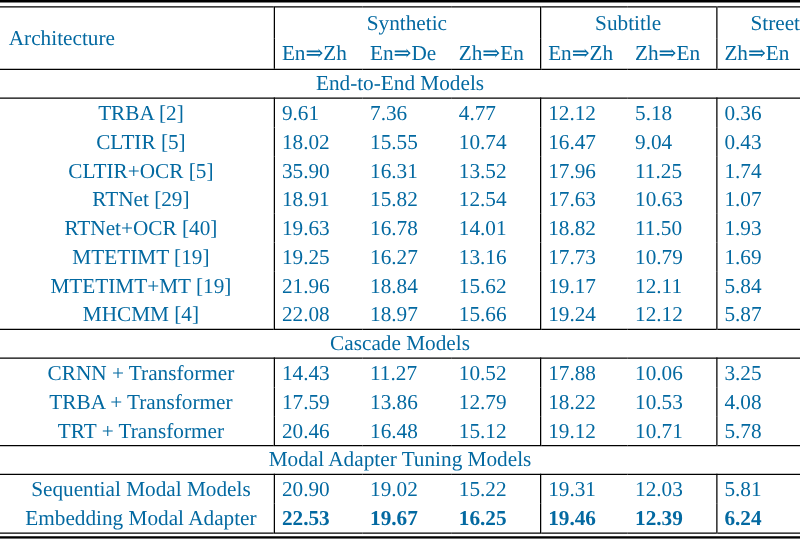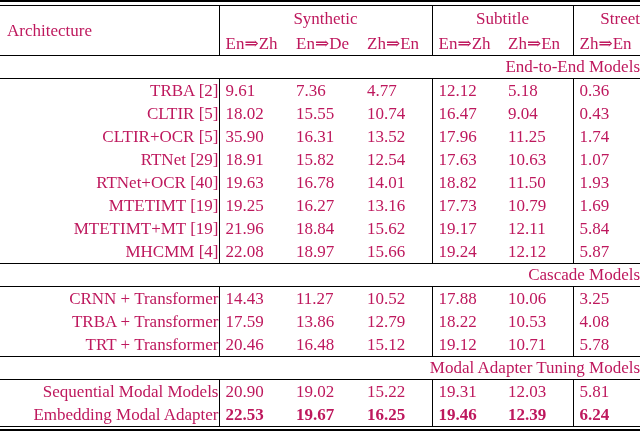--- a/index.html
+++ b/index.html
@@ -3,21 +3,21 @@
 <meta charset="utf-8">
 <style>
   html, body { margin: 0; padding: 0; background: #ffffff; }
   .wrap {
     width: 640px;
     box-sizing: border-box;
     border-top: 2px solid #000;
     border-bottom: 2.5px solid #000;
     padding: 3px 0 2px 0;
     font-family: "Liberation Serif", "DejaVu Serif", serif;
-    color: #be185d;
+    color: #0369a1;
     background: #fff;
   }
   table.results {
     width: 640px;
     border-collapse: collapse;
     table-layout: fixed;
     border-top: 1px solid #000;
     border-bottom: 1.5px solid #000;
   }
   td {
@@ -40,27 +40,27 @@
   .grp-left { text-align: right; padding-left: 5px; height: 25px; }
   .sub {
     text-align: left;
     padding-left: 6px;
     height: 24px;
     border-bottom: 1px solid #000;
     margin-top: 19px;
   }
   
   .section-row td {
-    text-align: right;
+    text-align: center;
     height: 22px;
     border-top: 1px solid #000;
     border-bottom: 1px solid #000;
   }
   
-  .arch { padding-left: 7px; height: 23px; text-align: right; }
+  .arch { padding-left: 7px; height: 23px; text-align: center; }
   .v { padding-left: 6px; height: 23px; text-align: left; }
   tr.best td.v { font-weight: bold; margin-left: 11px; }
 </style>
 </head>
 <body>
 
 <div class="wrap">
   <table class="results">
     <colgroup>
       <col style="width:219px">

